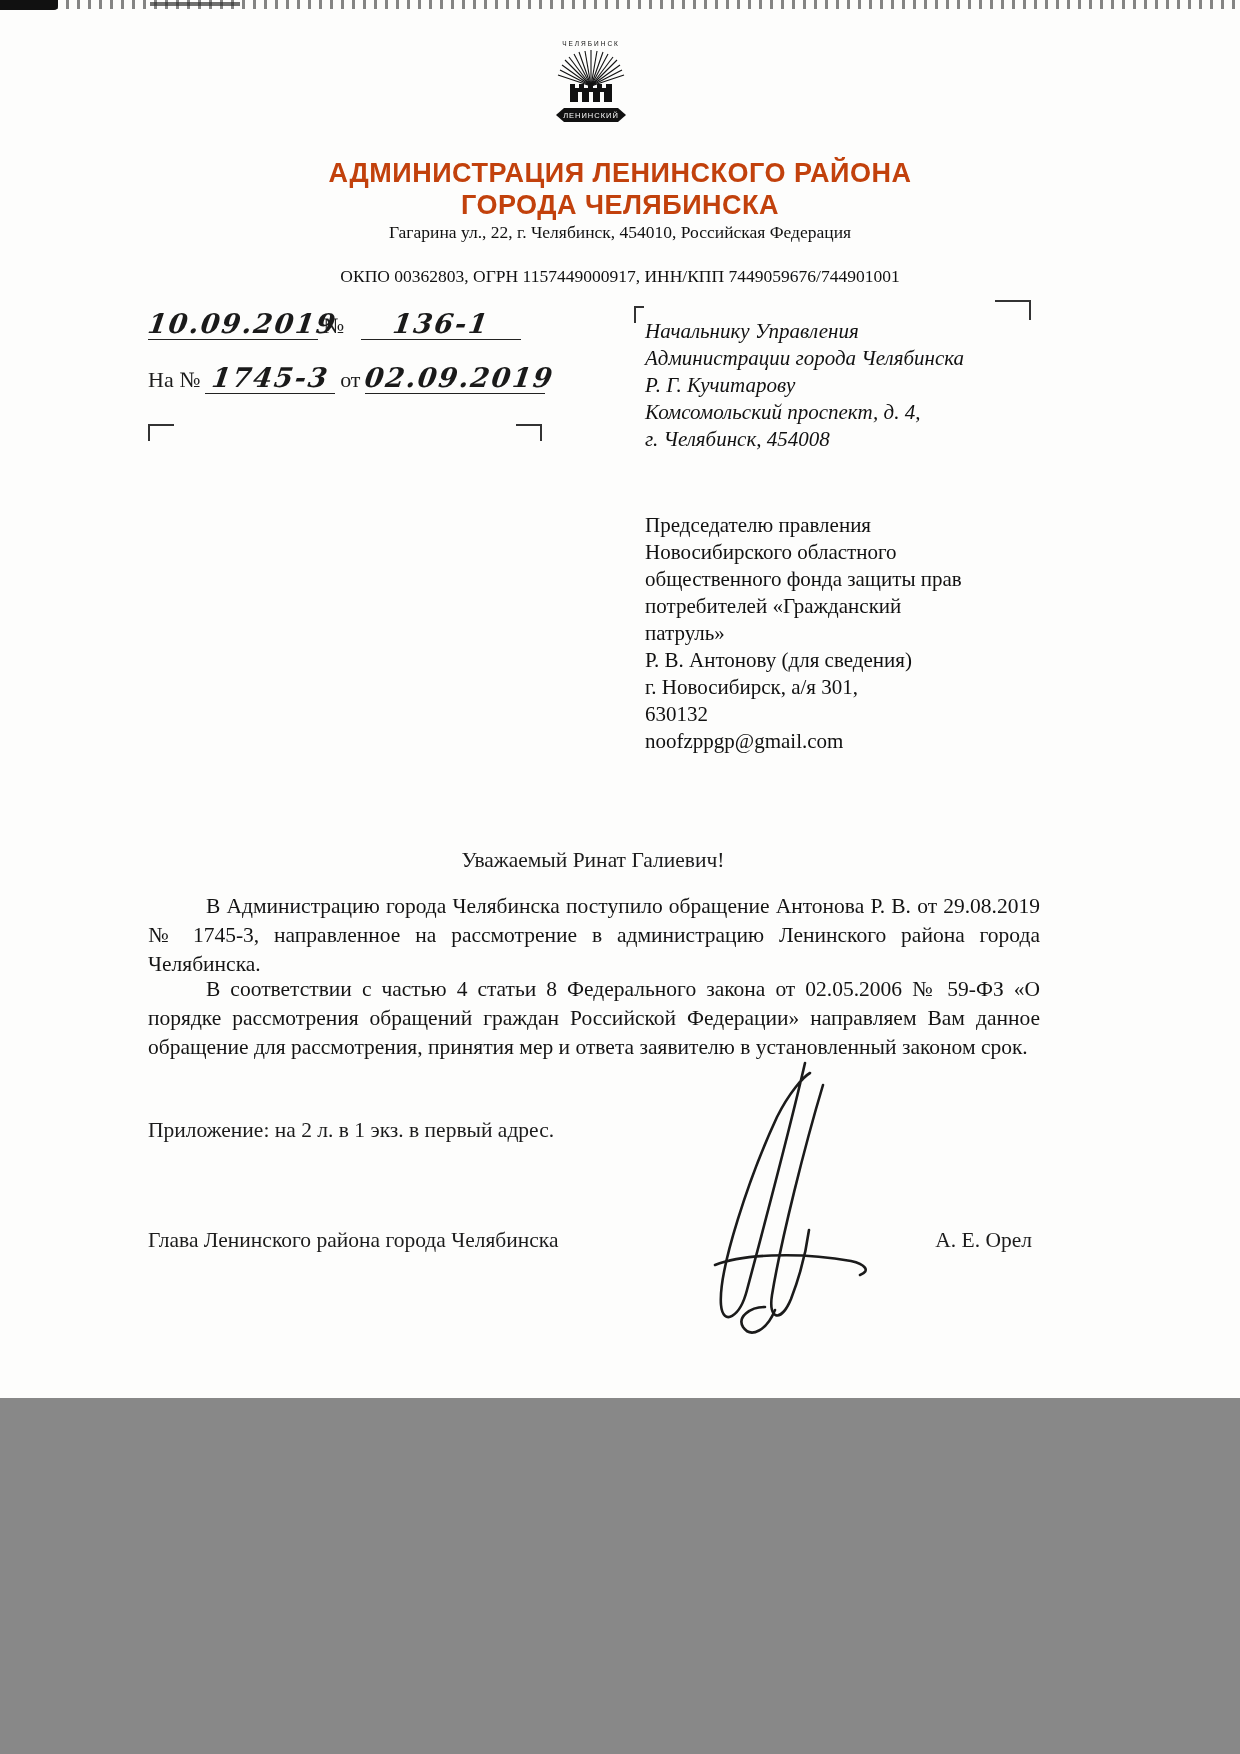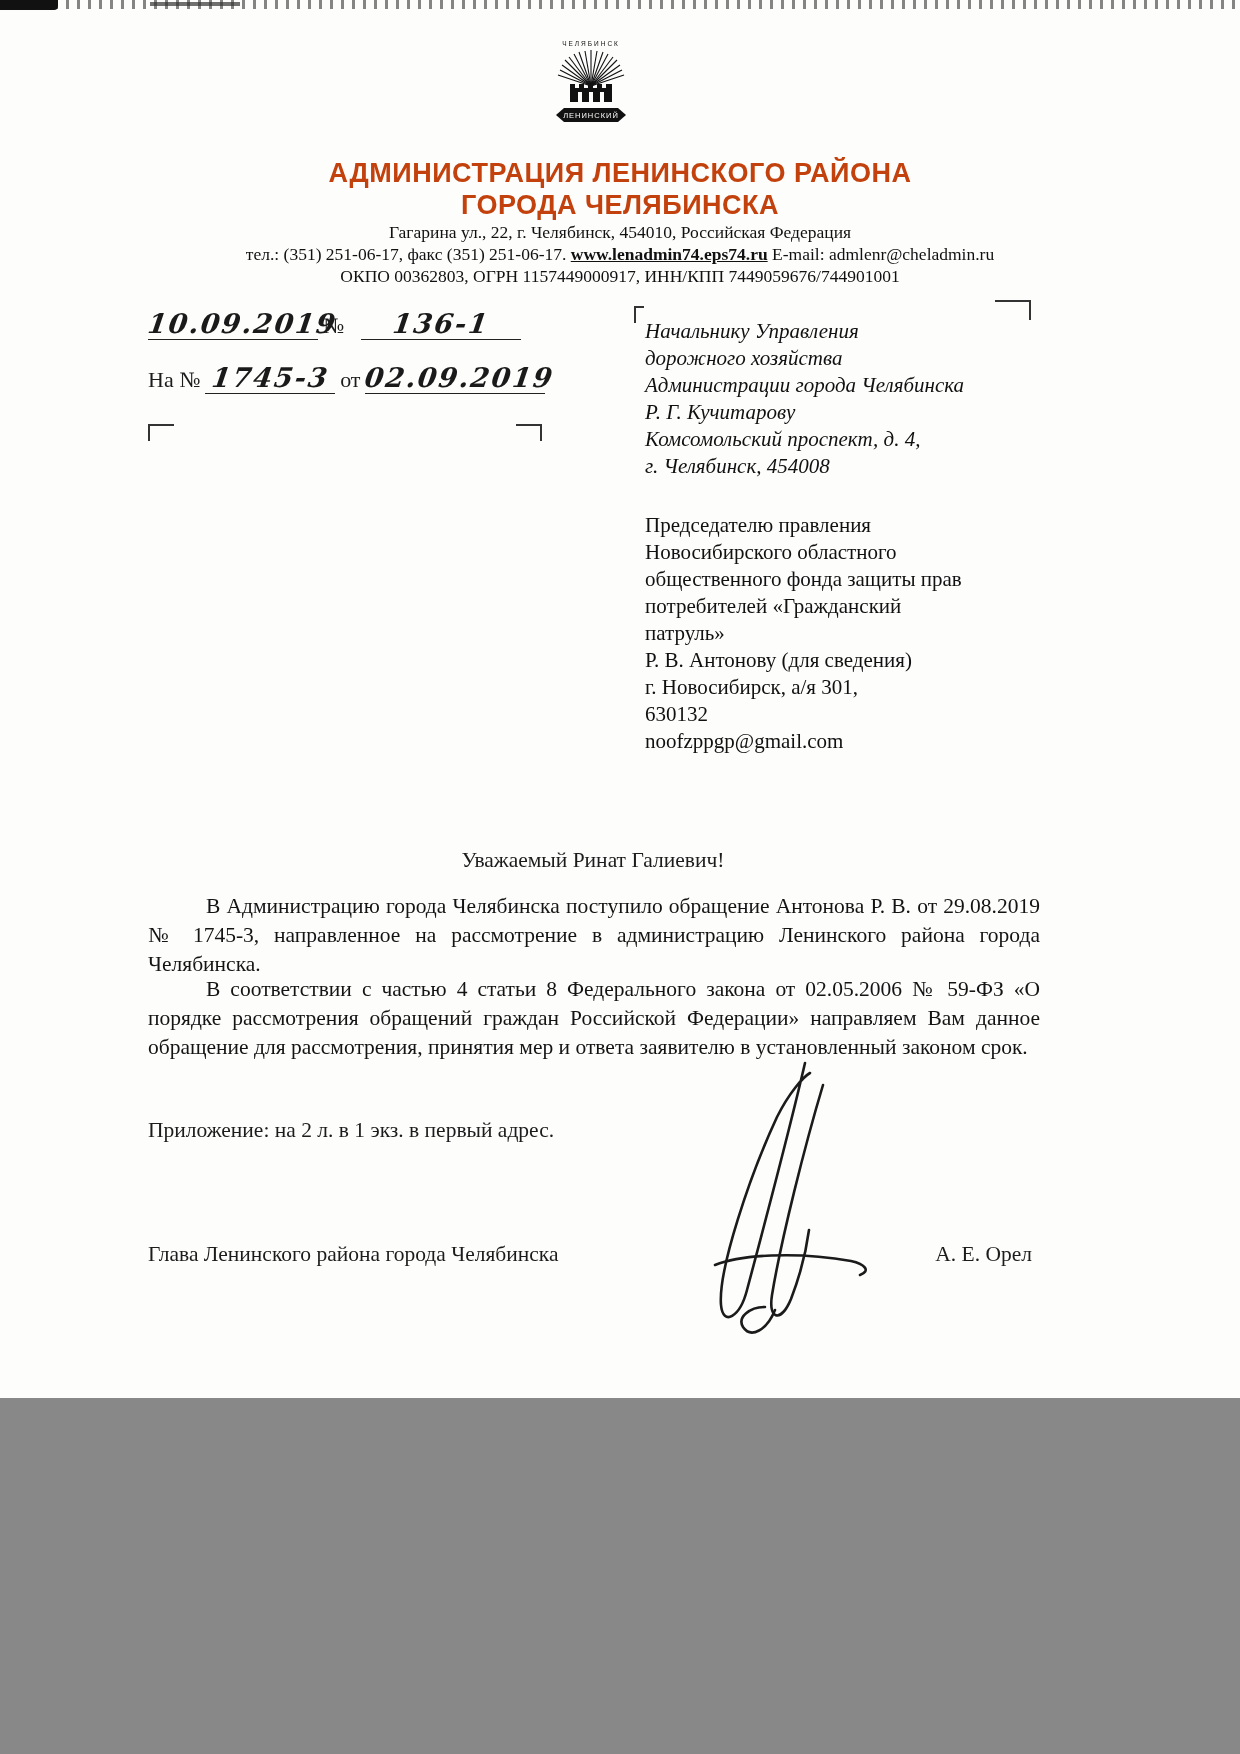--- a/index.html
+++ b/index.html
@@ -63,21 +63,20 @@
     position:absolute;left:148px;width:892px;
     font-size:21.5px;line-height:29px;text-align:justify;
     text-indent:58px;color:#141414;
   }
   .attach{position:absolute;left:148px;font-size:21.5px;}
 
   .sig-row{
     position:absolute;left:148px;width:884px;
     display:flex;justify-content:space-between;
     font-size:21.5px;
-    margin-top:14px;
   }
   .signature-svg{position:absolute;left:655px;top:1055px;width:270px;height:290px;}
 
   .footer-line{position:absolute;left:148px;font-size:21px;}
 </style>
 </head>
 <body>
 
 <div class="page">
 
@@ -121,25 +120,20 @@
       <rect x="16" y="70" width="54" height="14" fill="#111"></rect>
       <polygon points="16,70 8,77 16,84" fill="#111"></polygon>
       <polygon points="70,70 78,77 70,84" fill="#111"></polygon>
       <text x="43" y="80" font-size="7.5" text-anchor="middle" fill="#fdfdfc" font-family="Liberation Sans, sans-serif" letter-spacing="1">ЛЕНИНСКИЙ</text>
     </g>
   </svg>
 
   <div class="lh-title" style="top:158px;">АДМИНИСТРАЦИЯ ЛЕНИНСКОГО РАЙОНА</div>
   <div class="lh-title" style="top:190px;">ГОРОДА ЧЕЛЯБИНСКА</div>
   <div class="lh-line" style="top:222px;">Гагарина ул., 22, г. Челябинск, 454010, Российская Федерация</div>
-  <div class="lh-line" style="top:244px;">
-    <span>тел.: (351) 251-06-17, факс (351) 251-06-17.</span>
-    <span class="site">www.lenadmin74.eps74.ru</span>
-    <span>E-mail: admlenr@cheladmin.ru</span>
-  </div>
   <div class="lh-line" style="top:266px;">ОКПО 00362803, ОГРН 1157449000917, ИНН/КПП 7449059676/744901001</div>
 
   <div class="ref-row" style="left:148px;top:308px;">
     <span class="uline" style="width:170px;"><span class="hand">10.09.2019</span></span>
     <span style="font-size:22px;">№</span>
     <span class="uline" style="width:160px;margin-left:12px;"><span class="hand">136-1</span></span>
   </div>
 
   <div class="ref-row" style="left:148px;top:362px;">
     <span style="font-size:22px;">На №</span>
@@ -148,21 +142,20 @@
     <span class="uline" style="width:180px;"><span class="hand">02.09.2019</span></span>
   </div>
 
   <div class="corner tl" style="left:148px;top:424px;"></div>
   <div class="corner tr" style="left:516px;top:424px;"></div>
   <div class="corner tl" style="left:634px;top:306px;width:8px;"></div>
   <div class="corner tr" style="left:995px;top:300px;width:34px;height:18px;"></div>
 
   <div class="addr" style="top:318px;font-style:italic;">
     <div>Начальнику Управления</div>
-    <div>дорожного хозяйства</div>
     <div>Администрации города Челябинска</div>
     <div>Р. Г. Кучитарову</div>
     <div>Комсомольский проспект, д. 4,</div>
     <div>г. Челябинск, 454008</div>
   </div>
 
   <div class="addr" style="top:512px;">
     <div>Председателю правления</div>
     <div>Новосибирского областного</div>
     <div>общественного фонда защиты прав</div>

